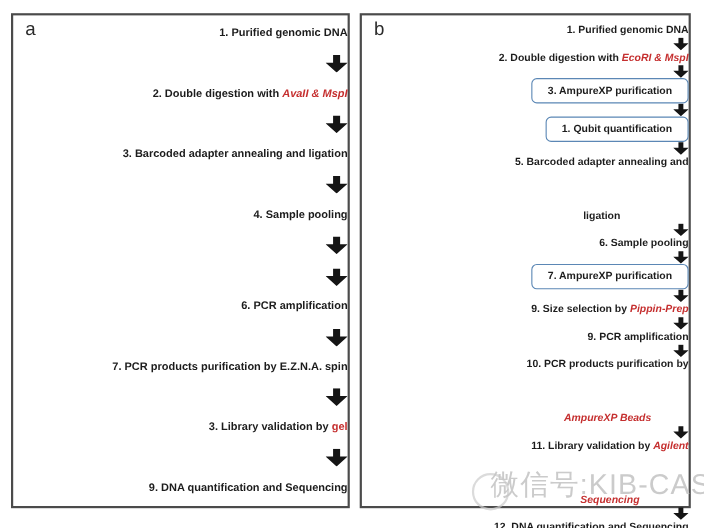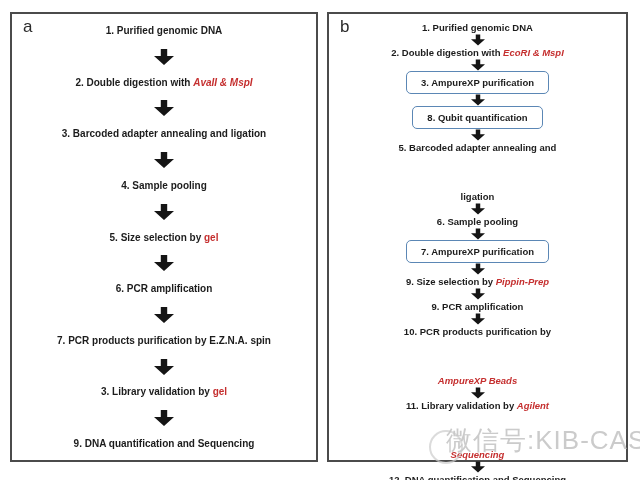--- a/index.html
+++ b/index.html
@@ -12,21 +12,21 @@
     border:2px solid #4b4b4b;box-sizing:border-box;
   }
   #panel-a{left:10px;width:308px;}
   #panel-b{left:327px;width:301px;}
   .panel-label{
     position:absolute;top:3px;left:11px;font-size:17px;line-height:20px;
     color:#2b2b2b;font-weight:400;
   }
   .flow{
     position:absolute;left:0;right:0;
-    display:flex;flex-direction:column;align-items:center;justify-content:space-between;
+    display:flex;flex-direction:column;align-items:flex-end;justify-content:space-between;
   }
   #flow-a{top:10px;bottom:9px;}
   #flow-b{top:7px;bottom:5px;}
   .step{
     font-weight:bold;color:#1c1c1c;text-align:center;white-space:nowrap;
   }
   .pa .step{font-size:10px;line-height:14px;}
   .pb .step{font-size:9.5px;line-height:13px;}
   .hl{color:#c52f2f;}
   .it{font-style:italic;}
@@ -77,21 +77,20 @@
         </svg>
       </div>
 
     <div class="step"><span>4. Sample pooling</span></div>
     <div class="arrow">
         <svg viewBox="0 0 20 16">
           <path d="M6.8 0 H13.2 V7 H20 L10 16 L0 7 H6.8 Z"></path>
         </svg>
       </div>
 
-    <div class="step"><span>5. Size selection by </span><span class="hl">gel</span></div>
     <div class="arrow">
         <svg viewBox="0 0 20 16">
           <path d="M6.8 0 H13.2 V7 H20 L10 16 L0 7 H6.8 Z"></path>
         </svg>
       </div>
 
     <div class="step"><span>6. PCR amplification</span></div>
     <div class="arrow">
         <svg viewBox="0 0 20 16">
           <path d="M6.8 0 H13.2 V7 H20 L10 16 L0 7 H6.8 Z"></path>
@@ -134,21 +133,21 @@
         </svg>
       </div>
 
     <div class="step boxed"><span>3. AmpureXP purification</span></div>
     <div class="arrow">
         <svg viewBox="0 0 20 16">
           <path d="M6.8 0 H13.2 V7 H20 L10 16 L0 7 H6.8 Z"></path>
         </svg>
       </div>
 
-    <div class="step boxed"><span>8. Qubit quantification</span></div>
+    <div class="step boxed"><span>1. Qubit quantification</span></div>
     <div class="arrow">
         <svg viewBox="0 0 20 16">
           <path d="M6.8 0 H13.2 V7 H20 L10 16 L0 7 H6.8 Z"></path>
         </svg>
       </div>
 
     <div class="step"><span>5. Barcoded adapter annealing and</span><span class="line2">ligation</span></div>
     <div class="arrow">
         <svg viewBox="0 0 20 16">
           <path d="M6.8 0 H13.2 V7 H20 L10 16 L0 7 H6.8 Z"></path>

